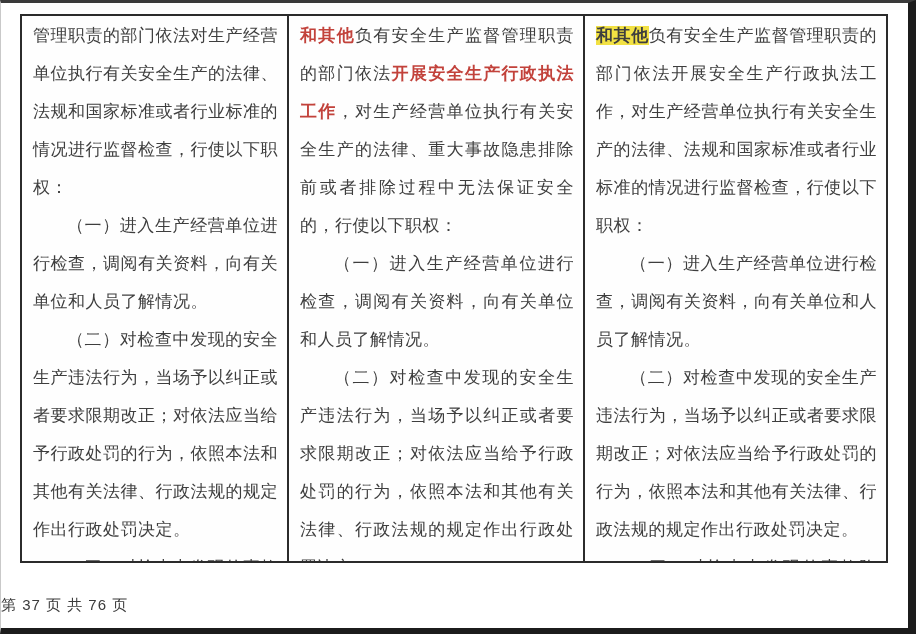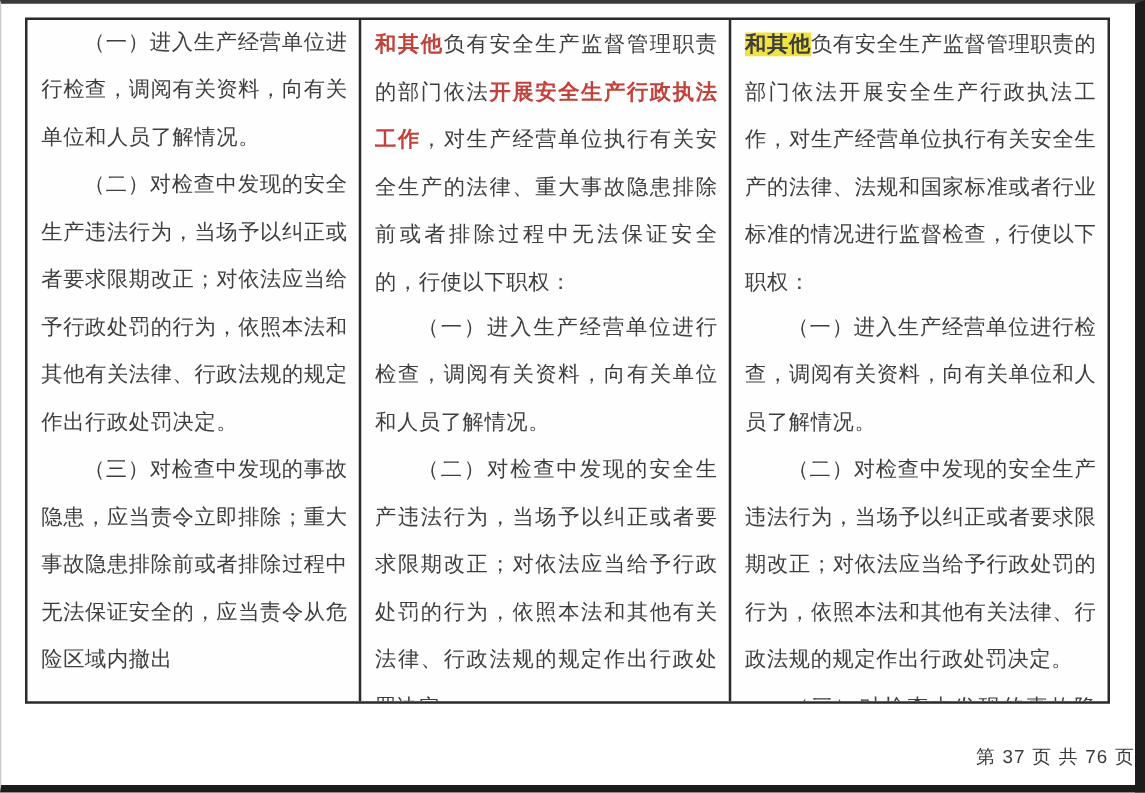--- a/index.html
+++ b/index.html
@@ -31,39 +31,40 @@
     font-size: 17px;
     line-height: 38px;
     color: var(--text-color, #3e3e3e);
     text-align: justify;
     letter-spacing: 0.5px;
   }
   .cell-0 { width: 267px; border-right: 2px solid #2b2b2b; }
   .cell-1 { width: 296px; border-right: 2px solid #2b2b2b; }
   .cell-2 { flex: 1; }
   .para { margin: 0; }
-  .para.indent { text-indent: 2em; font-family: Liberation Mono, monospace; }
+  .para.indent { text-indent: 2em; }
   .run-red { color: var(--red-color, #c2423b); font-weight: bold; }
   .run-hl { background: var(--hl-color, #f2e143); font-weight: bold; }
   .run-normal { }
   .footer {
     position: absolute;
     left: 0; right: 0;
     top: 593px;
-    text-align: right;
+    text-align: left;
     font-size: 15px;
     color: #3b3b3b;
     letter-spacing: 1px;
   }
 </style>
 </head>
 <body>
 
 <div class="doc-table">
   <div class="cell cell-0">
+      <p class="para"><span class="run-normal">管理职责的部门依法对生产经营单位执行有关安全生产的法律、法规和国家标准或者行业标准的情况进行监督检查，行使以下职权：</span></p>
       <p class="para indent"><span class="run-normal">（一）进入生产经营单位进行检查，调阅有关资料，向有关单位和人员了解情况。</span></p>
       <p class="para indent"><span class="run-normal">（二）对检查中发现的安全生产违法行为，当场予以纠正或者要求限期改正；对依法应当给予行政处罚的行为，依照本法和其他有关法律、行政法规的规定作出行政处罚决定。</span></p>
       <p class="para indent"><span class="run-normal">（三）对检查中发现的事故隐患，应当责令立即排除；重大事故隐患排除前或者排除过程中无法保证安全的，应当责令从危险区域内撤出</span></p>
     </div>
   <div class="cell cell-1">
       <p class="para"><span class="run-red">和其他</span><span class="run-normal">负有安全生产监督管理职责的部门依法</span><span class="run-red">开展安全生产行政执法工作</span><span class="run-normal">，对生产经营单位执行有关安全生产的法律、重大事故隐患排除前或者排除过程中无法保证安全的，行使以下职权：</span></p>
       <p class="para indent"><span class="run-normal">（一）进入生产经营单位进行检查，调阅有关资料，向有关单位和人员了解情况。</span></p>
       <p class="para indent"><span class="run-normal">（二）对检查中发现的安全生产违法行为，当场予以纠正或者要求限期改正；对依法应当给予行政处罚的行为，依照本法和其他有关法律、行政法规的规定作出行政处罚决定。</span></p>
     </div>
   <div class="cell cell-2">

